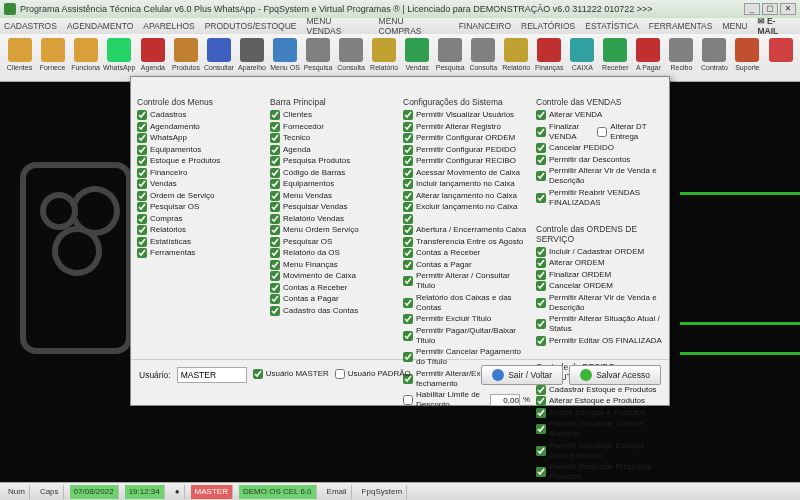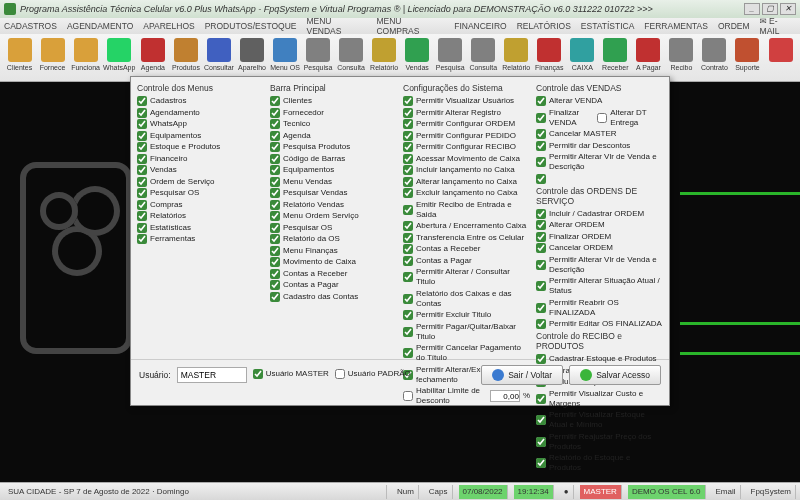--- a/index.html
+++ b/index.html
@@ -1,37 +1,37 @@
 <!DOCTYPE html>
 <html><head>
 <meta charset="utf-8">
 <style>
 * { margin: 0; padding: 0; box-sizing: border-box; font-family: Tahoma, Arial, sans-serif; }
 body { width: 800px; height: 500px; background: #0a0a0a; overflow: hidden; position: relative; }
-.titlebar { height: 18px; background: linear-gradient(#e8f0e8,#d0e0d0); display: flex; align-items: center; padding: 0 4px; font-size: 9px; color: #333; font-style: italic; }
+.titlebar { height: 18px; background: linear-gradient(#e8f0e8,#d0e0d0); display: flex; align-items: center; padding: 0 4px; font-size: 9px; color: #333; }
 .titlebar .icon { width: 12px; height: 12px; background: #3a8a3a; border-radius: 2px; margin-right: 4px; }
 .titlebar .title { flex: 1; }
 .winbtns { display: flex; gap: 2px; }
 .winbtns span { width: 16px; height: 12px; background: #e0e0e0; border: 1px solid #999; font-size: 8px; text-align: center; line-height: 10px; }
 .menubar { height: 16px; background: linear-gradient(#f0f0f0,#e0e0e0); display: flex; align-items: center; padding: 0 4px; font-size: 8.5px; color: #444; gap: 10px; }
 .menubar span { cursor: pointer; }
-.menubar .email { margin-left: auto; font-weight: normal; }
+.menubar .email { margin-left: auto; font-weight: bold; }
 .toolbar { height: 48px; background: linear-gradient(#f5f5f5,#e5e5e5); display: flex; align-items: center; padding: 2px 4px; gap: 2px; border-bottom: 1px solid #aaa; overflow: hidden; }
 .tbtn { display: flex; flex-direction: column; align-items: center; width: 36px; height: 44px; padding: 2px 0; cursor: pointer; }
 .tbtn .ticon { width: 24px; height: 24px; border-radius: 3px; }
 .tbtn .tlabel { font-size: 7px; color: #333; margin-top: 2px; text-align: center; line-height: 7px; }
 .bgdeco { position: absolute; top: 82px; left: 0; right: 0; bottom: 18px; background: #0a0a0a; }
 .bgdeco::before { content: ""; position: absolute; left: 20px; top: 80px; width: 100px; height: 180px; border: 6px solid #444; border-radius: 16px; }
 .bgdeco::after { content: ""; position: absolute; left: 40px; top: 110px; width: 26px; height: 26px; border: 6px solid #444; border-radius: 50%; box-shadow: 36px 0 0 -0px #0a0a0a, 36px 0 0 6px #444, 18px 40px 0 -0px #0a0a0a, 18px 40px 0 6px #444; }
 .greenline { position: absolute; right: 0; height: 3px; background: #2ab52a; }
 .dialog { position: absolute; left: 130px; top: 76px; width: 540px; height: 330px; background: #f0f0f0; border: 1px solid #888; box-shadow: 2px 2px 6px rgba(0,0,0,0.4); font-size: 8.5px; color: #222; }
 .dlgtitle { height: 16px; background: linear-gradient(#fff,#e0e0e0); border-bottom: 1px solid #bbb; padding: 2px 6px; font-size: 9px; color: #555; }
 .dlgbody { display: flex; padding: 4px 6px; gap: 6px; height: 282px; }
 .col { flex: 1; }
-.colhdr { font-size: 8.5px; color: #333; margin-bottom: 3px; margin-top: 2px; }
+.colhdr { font-size: 8.5px; color: #333; margin-bottom: 3px; margin-top: 16px; }
 .chk { display: flex; align-items: center; margin-bottom: 1.5px; font-size: 8px; line-height: 10px; }
 .chk input { width: 10px; height: 10px; margin-right: 3px; accent-color: #3a8a3a; }
 .dlgfoot { height: 30px; border-top: 1px solid #ccc; display: flex; align-items: center; padding: 0 8px; gap: 6px; font-size: 8.5px; }
 .dlgfoot input[type=text] { width: 70px; height: 16px; font-size: 8.5px; padding: 0 3px; border: 1px solid #aaa; }
 .dlgfoot .btn { height: 20px; padding: 0 10px; background: linear-gradient(#fff,#e0e0e0); border: 1px solid #999; border-radius: 2px; display: flex; align-items: center; gap: 4px; cursor: pointer; }
 .dlgfoot .btn .bi { width: 12px; height: 12px; border-radius: 6px; }
 .statusbar { position: absolute; bottom: 0; left: 0; right: 0; height: 18px; background: linear-gradient(#f0f0f0,#d8d8d8); display: flex; align-items: center; font-size: 8px; color: #333; padding: 0 4px; gap: 6px; border-top: 1px solid #aaa; }
 .statusbar .sseg { padding: 0 4px; border-right: 1px solid #bbb; height: 14px; line-height: 14px; }
 .statusbar .grn { background: #6dd36d; }
 .statusbar .red { background: #e06060; color: #fff; }
@@ -55,21 +55,21 @@
     <span>CADASTROS</span>
     <span>AGENDAMENTO</span>
     <span>APARELHOS</span>
     <span>PRODUTOS/ESTOQUE</span>
     <span>MENU VENDAS</span>
     <span>MENU COMPRAS</span>
     <span>FINANCEIRO</span>
     <span>RELATÓRIOS</span>
     <span>ESTATÍSTICA</span>
     <span>FERRAMENTAS</span>
-    <span>ORDEM</span>
+    <span>MENU</span>
     <span class="email">✉ E-MAIL</span>
   </div>
 
 <div class="toolbar">
     <div class="tbtn">
       <div class="ticon" style="background: rgb(217, 160, 58);"></div>
       <div class="tlabel">Clientes</div>
     </div>
     <div class="tbtn">
       <div class="ticon" style="background: rgb(217, 160, 58);"></div>
@@ -336,29 +336,28 @@
         <label class="chk">
           <input type="checkbox" checked="" style="">
           <span>Alterar lançamento no Caixa</span>
         </label>
         <label class="chk">
           <input type="checkbox" checked="" style="">
           <span>Excluir lançamento no Caixa</span>
         </label>
         <label class="chk">
           <input type="checkbox" checked="" style="">
-          <span>Emitir Recibo de Entrada e Saida</span>
         </label>
         <label class="chk">
           <input type="checkbox" checked="" style="">
           <span>Abertura / Encerramento Caixa</span>
         </label>
         <label class="chk">
           <input type="checkbox" checked="" style="">
-          <span>Transferencia Entre os Celular</span>
+          <span>Transferencia Entre os Agosto</span>
         </label>
         <label class="chk">
           <input type="checkbox" checked="" style="">
           <span>Contas a Receber</span>
         </label>
         <label class="chk">
           <input type="checkbox" checked="" style="">
           <span>Contas a Pagar</span>
         </label>
         <label class="chk">
@@ -403,32 +402,33 @@
             <input type="checkbox" checked="" style="">
             <span>Finalizar VENDA</span>
           </label>
           <label class="chk">
             <input type="checkbox" style="">
             <span>Alterar DT Entrega</span>
           </label>
         </div>
         <label class="chk">
           <input type="checkbox" checked="" style="">
-          <span>Cancelar MASTER</span>
+          <span>Cancelar PEDIDO</span>
         </label>
         <label class="chk">
           <input type="checkbox" checked="" style="">
           <span>Permitir dar Descontos</span>
         </label>
         <label class="chk">
           <input type="checkbox" checked="" style="">
           <span>Permitir Alterar Vlr de Venda e Descrição</span>
         </label>
         <label class="chk">
           <input type="checkbox" checked="" style="">
+          <span>Permitir Reabrir VENDAS FINALIZADAS</span>
         </label>
         <div class="colhdr">Controle das ORDENS DE SERVIÇO</div>
         <label class="chk">
           <input type="checkbox" checked="" style="">
           <span>Incluir / Cadastrar ORDEM</span>
         </label>
         <label class="chk">
           <input type="checkbox" checked="" style="">
           <span>Alterar ORDEM</span>
         </label>
@@ -440,24 +440,20 @@
           <input type="checkbox" checked="" style="">
           <span>Cancelar ORDEM</span>
         </label>
         <label class="chk">
           <input type="checkbox" checked="" style="">
           <span>Permitir Alterar Vlr de Venda e Descrição</span>
         </label>
         <label class="chk">
           <input type="checkbox" checked="" style="">
           <span>Permitir Alterar Situação Atual / Status</span>
-        </label>
-        <label class="chk">
-          <input type="checkbox" checked="" style="">
-          <span>Permitir Reabrir OS FINALIZADA</span>
         </label>
         <label class="chk">
           <input type="checkbox" checked="" style="">
           <span>Permitir Editar OS FINALIZADA</span>
         </label>
         <div class="colhdr">Controle do RECIBO e PRODUTOS</div>
         <label class="chk">
           <input type="checkbox" checked="" style="">
           <span>Cadastrar Estoque e Produtos</span>
         </label>
@@ -504,21 +500,20 @@
         <span>Sair / Voltar</span>
       </div>
     <div class="btn">
         <span class="bi" style="background:#3ab53a"></span>
         <span>Salvar Acesso</span>
       </div>
   </div>
 </div>
 
 <div class="statusbar">
-  <span class="sseg" style="flex:1">SUA CIDADE - SP  7 de Agosto de 2022 · Domingo</span>
   <span class="sseg">Num</span>
   <span class="sseg">Caps</span>
   <span class="sseg grn">07/08/2022</span>
   <span class="sseg grn">19:12:34</span>
   <span class="sseg">●</span>
   <span class="sseg red">MASTER</span>
   <span class="sseg grn">DEMO OS CEL 6.0</span>
   <span class="sseg">Email</span>
   <span class="sseg">FpqSystem</span>
 </div>

